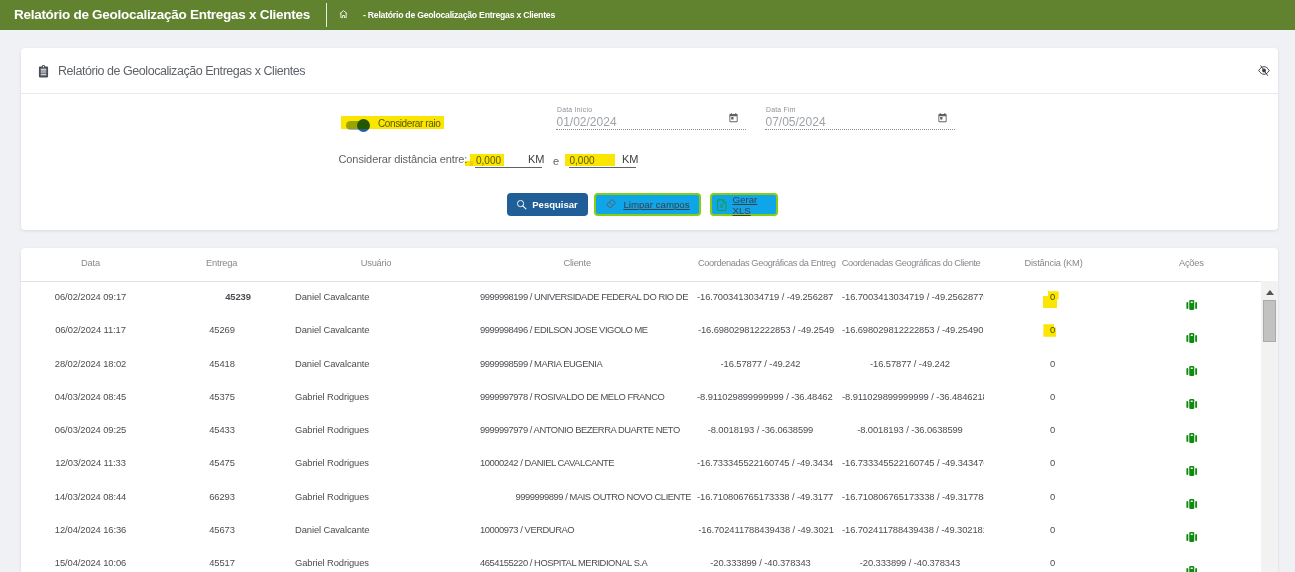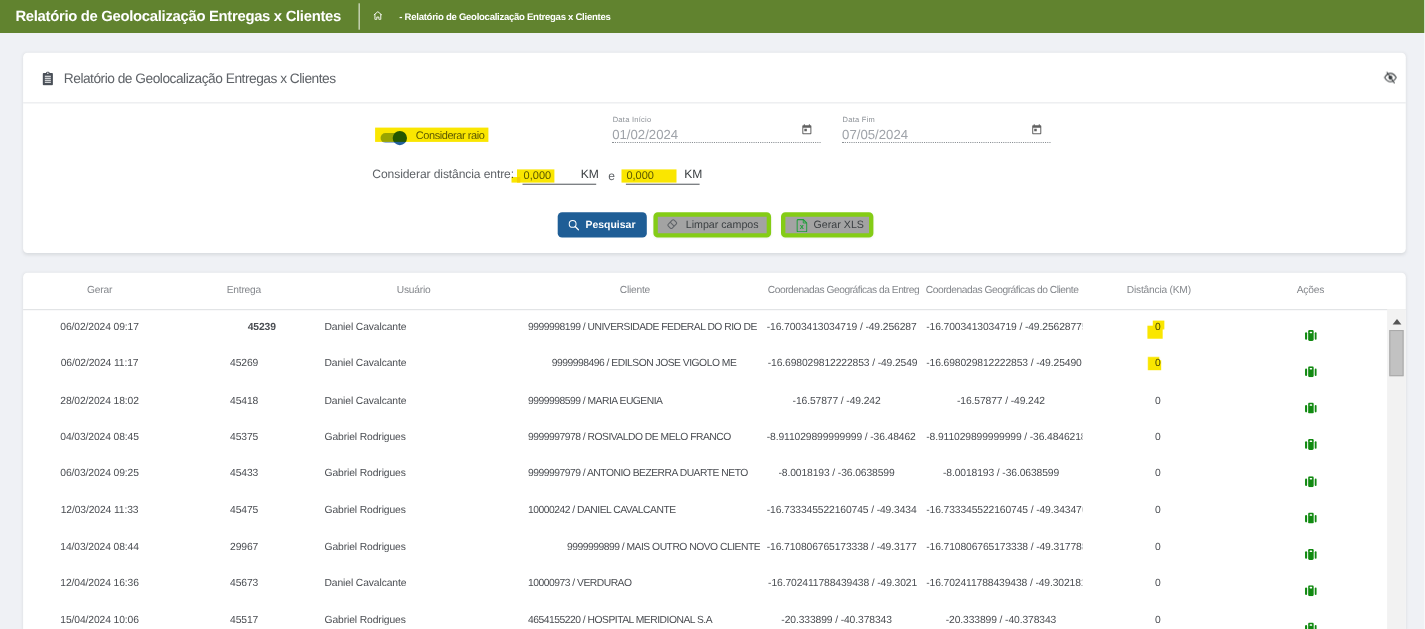--- a/index.html
+++ b/index.html
@@ -21,21 +21,21 @@
   
   .flabel { position:absolute; font-size:6.8px; color:#8b9096; letter-spacing:0.25px; }
   .fval { position:absolute; font-size:12px; color:#9fa3a9; }
   .dotline { position:absolute; border-bottom:1.5px dotted #8a8f94; }
   .gtext { position:absolute; font-size:11px; color:#5f6368; letter-spacing:-0.1px; }
   .inval { position:absolute; font-size:10px; color:#5f6368; }
   .solidline { position:absolute; border-bottom:1px solid #5f6368; }
   
   .btn { position:absolute; height:23px; border-radius:4px; display:flex; align-items:center; justify-content:center; }
   .btn.blue { background:#1f5e96; color:#fff; font-weight:bold; font-size:9.5px; }
-  .btn.white { background:#a3a3a3; border:4px solid #84cc16; color:#3c4043; font-size:9.7px; box-shadow:0 1px 2px rgba(0,0,0,0.04); }
+  .btn.white { background:#0ea5e9; border:2px solid #84cc16; color:#3c4043; font-size:9.7px; box-shadow:0 1px 2px rgba(0,0,0,0.04);text-decoration:underline; }
   
   .th { position:absolute; font-size:9.3px; color:#85888d; letter-spacing:-0.2px; white-space:nowrap; }
   .td { position:absolute; font-size:9.4px; color:#4a4d52; letter-spacing:-0.1px; white-space:nowrap; overflow:hidden; }
 </style>
 </head>
 <body>
 
   <div class="abs" id="topbar">
     <div class="abs title">Relatório de Geolocalização Entregas x Clientes</div>
     <div class="abs sep"></div>
@@ -96,40 +96,40 @@
       </svg>
       <span>Pesquisar</span>
     </div>
     <div class="btn white" style="left:573px;top:145px;width:107px">
       <svg width="12" height="11" viewBox="0 0 24 22" fill="none" stroke="#5f6368" stroke-width="1.9" style="margin-right:6px">
         <rect x="7.2" y="1.8" width="10" height="15" rx="2.5" transform="rotate(45 12 9.5)"></rect>
         <path d="M8.5 6 l7 7"></path>
       </svg>
       <span>Limpar campos</span>
     </div>
-    <div class="btn white" style="left:689px;top:145px;width:84px;padding-left:5px">
+    <div class="btn white" style="left:689px;top:145px;width:68px;padding-left:5px">
       <svg width="10" height="12" viewBox="0 0 20 24" style="margin-right:6px">
         <path d="M3 1.2 h9.5 l6.5 6.5 v14 a1.8 1.8 0 0 1 -1.8 1.8 h-14.2 a1.8 1.8 0 0 1 -1.8 -1.8 v-18.7 a1.8 1.8 0 0 1 1.8 -1.8 z" fill="none" stroke="#1d9e38" stroke-width="2.2"></path>
         <path d="M12.5 1.5 v6 h6" fill="none" stroke="#1d9e38" stroke-width="1.6"></path>
         <text x="9.7" y="19" font-size="13.5" font-weight="bold" fill="#1d9e38" text-anchor="middle" font-family="Liberation Sans">x</text>
       </svg>
       <span>Gerar XLS</span>
     </div>
   </div>
 
   <div class="abs card" id="tablecard">
     <div id="thead"></div>
     <div id="tbody"></div>
     <div class="abs" style="left:0;top:33px;width:1257px;height:1px;background:#dfe1e4"></div>
 
     <div class="abs" style="left:1240px;top:33px;width:17px;height:291px;background:#f2f2f2">
       <div class="abs" style="left:4.5px;top:9px;width:0;height:0;border-left:4px solid transparent;border-right:4px solid transparent;border-bottom:5px solid #555"></div>
       <div class="abs" style="left:2px;top:19px;width:13px;height:42px;background:#c2c2c2;border:1px solid #aaa"></div>
     </div>
-  <div class="th" style="left:-20.5px;top:10px;width:180px;text-align:center">Gerar</div>
+  <div class="th" style="left:-20.5px;top:10px;width:180px;text-align:center">Data</div>
     <div class="th" style="left:110.69999999999999px;top:10px;width:180px;text-align:center">Entrega</div>
     <div class="th" style="left:265px;top:10px;width:180px;text-align:center">Usuário</div>
     <div class="th" style="left:466.20000000000005px;top:10px;width:180px;text-align:center">Cliente</div>
     <div class="th" style="left:677px;top:10px;width:140px;text-align:left;overflow:hidden;letter-spacing:-0.42px">Coordenadas Geográficas da Entreg</div>
     <div class="th" style="left:800px;top:10px;width:180px;text-align:center;letter-spacing:-0.42px">Coordenadas Geográficas do Cliente</div>
     <div class="th" style="left:942.5px;top:10px;width:180px;text-align:center">Distância (KM)</div>
     <div class="th" style="left:1080.3px;top:10px;width:180px;text-align:center">Ações</div>
     <div class="td" style="left:0px;top:43px;width:139px;text-align:center;">06/02/2024 09:17</div>
     <div class="td" style="left:155px;top:43px;width:124px;text-align:center;font-weight:bold;">45239</div>
     <div class="td" style="left:274px;top:43px;width:160px;text-align:left;">Daniel Cavalcante</div>
@@ -142,21 +142,21 @@
       <svg style="display:block" width="11.5" height="10" viewBox="0 0 23 20">
         <rect x="6.5" y="0" width="10" height="20" rx="2.6" fill="#118a11"></rect>
         <rect x="9.2" y="3" width="4.6" height="2.8" rx="1.2" fill="#fff"></rect>
         <rect x="0.8" y="4.2" width="3.8" height="13.6" rx="1.9" fill="#118a11"></rect>
         <rect x="18.4" y="4.2" width="3.8" height="13.6" rx="1.9" fill="#118a11"></rect>
       </svg>
     </div>
     <div class="td" style="left:0px;top:76.25px;width:139px;text-align:center;">06/02/2024 11:17</div>
     <div class="td" style="left:139px;top:76.25px;width:124px;text-align:center;">45269</div>
     <div class="td" style="left:274px;top:76.25px;width:160px;text-align:left;">Daniel Cavalcante</div>
-    <div class="td" style="left:459px;top:76.25px;width:211px;text-align:center;letter-spacing:-0.45px;">9999998496 / EDILSON JOSE VIGOLO ME</div>
+    <div class="td" style="left:459px;top:76.25px;width:211px;text-align:left;letter-spacing:-0.45px;">9999998496 / EDILSON JOSE VIGOLO ME</div>
     <div class="td" style="left:676px;top:76.25px;width:138px;text-align:center;">-16.698029812222853 / -49.2549</div>
     <div class="td" style="left:821px;top:76.25px;width:142px;text-align:left;">-16.698029812222853 / -49.25490</div>
     <div class="td" style="left:975px;top:76.25px;width:113px;text-align:center;">0</div>
     <div class="hl" style="left:1022.4000000000001px;top:76.35px;width:12.6px;height:12.5px;clip-path:polygon(0 0, 84% 0, 84% 25%, 100% 25%, 100% 100%, 0 100%)"></div>
     <div class="abs" style="left:1164.6px;top:84.95px">
       <svg style="display:block" width="11.5" height="10" viewBox="0 0 23 20">
         <rect x="6.5" y="0" width="10" height="20" rx="2.6" fill="#118a11"></rect>
         <rect x="9.2" y="3" width="4.6" height="2.8" rx="1.2" fill="#fff"></rect>
         <rect x="0.8" y="4.2" width="3.8" height="13.6" rx="1.9" fill="#118a11"></rect>
         <rect x="18.4" y="4.2" width="3.8" height="13.6" rx="1.9" fill="#118a11"></rect>
@@ -216,21 +216,21 @@
     <div class="td" style="left:975px;top:209.25px;width:113px;text-align:center;">0</div>
     <div class="abs" style="left:1164.6px;top:217.95px">
       <svg style="display:block" width="11.5" height="10" viewBox="0 0 23 20">
         <rect x="6.5" y="0" width="10" height="20" rx="2.6" fill="#118a11"></rect>
         <rect x="9.2" y="3" width="4.6" height="2.8" rx="1.2" fill="#fff"></rect>
         <rect x="0.8" y="4.2" width="3.8" height="13.6" rx="1.9" fill="#118a11"></rect>
         <rect x="18.4" y="4.2" width="3.8" height="13.6" rx="1.9" fill="#118a11"></rect>
       </svg>
     </div>
     <div class="td" style="left:0px;top:242.5px;width:139px;text-align:center;">14/03/2024 08:44</div>
-    <div class="td" style="left:139px;top:242.5px;width:124px;text-align:center;">29967</div>
+    <div class="td" style="left:139px;top:242.5px;width:124px;text-align:center;">66293</div>
     <div class="td" style="left:274px;top:242.5px;width:160px;text-align:left;">Gabriel Rodrigues</div>
     <div class="td" style="left:459px;top:242.5px;width:211px;text-align:right;letter-spacing:-0.45px;">9999999899 / MAIS OUTRO NOVO CLIENTE</div>
     <div class="td" style="left:676px;top:242.5px;width:138px;text-align:left;">-16.710806765173338 / -49.3177</div>
     <div class="td" style="left:821px;top:242.5px;width:142px;text-align:left;">-16.710806765173338 / -49.317788</div>
     <div class="td" style="left:975px;top:242.5px;width:113px;text-align:center;">0</div>
     <div class="abs" style="left:1164.6px;top:251.2px">
       <svg style="display:block" width="11.5" height="10" viewBox="0 0 23 20">
         <rect x="6.5" y="0" width="10" height="20" rx="2.6" fill="#118a11"></rect>
         <rect x="9.2" y="3" width="4.6" height="2.8" rx="1.2" fill="#fff"></rect>
         <rect x="0.8" y="4.2" width="3.8" height="13.6" rx="1.9" fill="#118a11"></rect>

